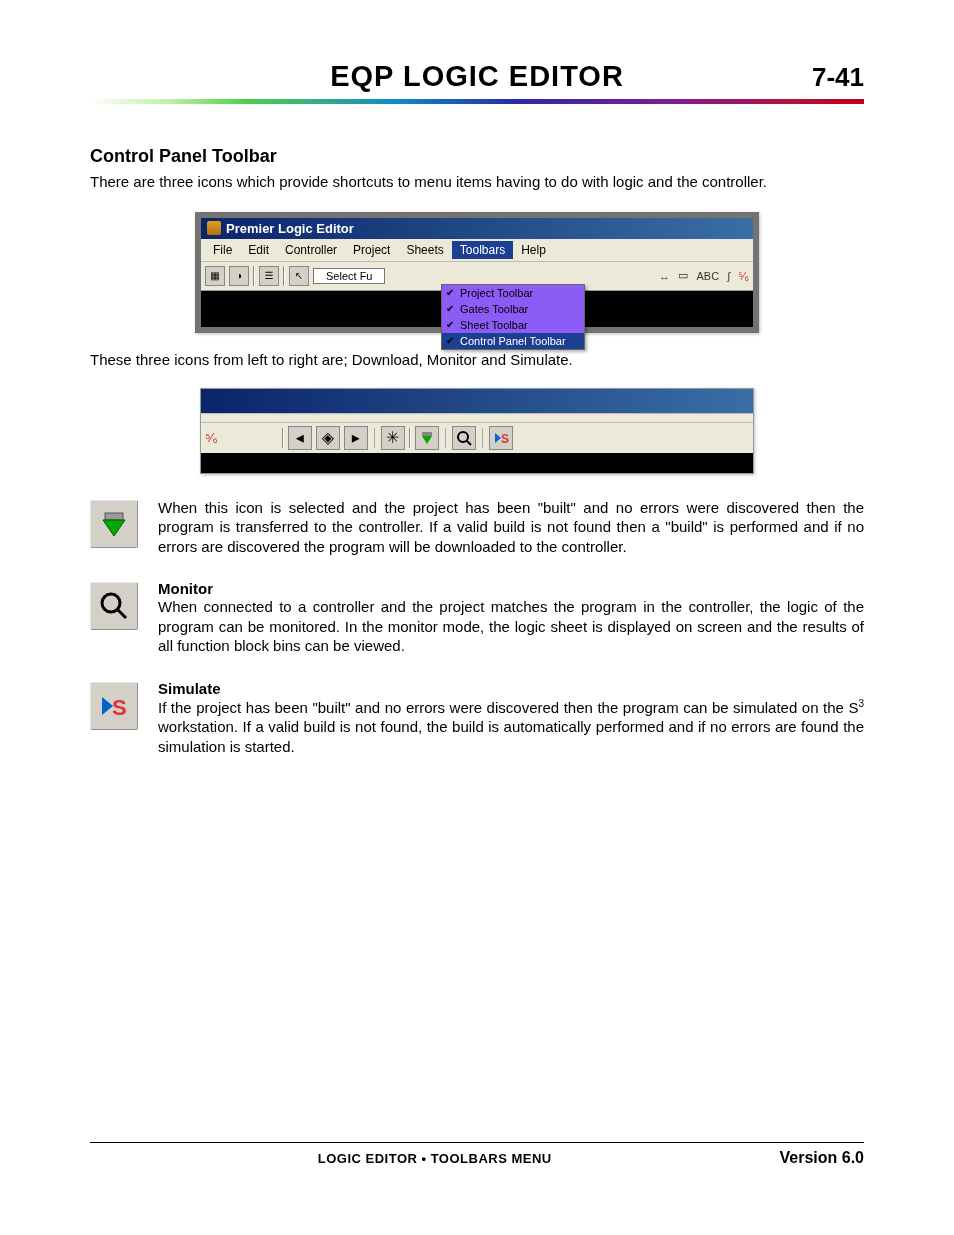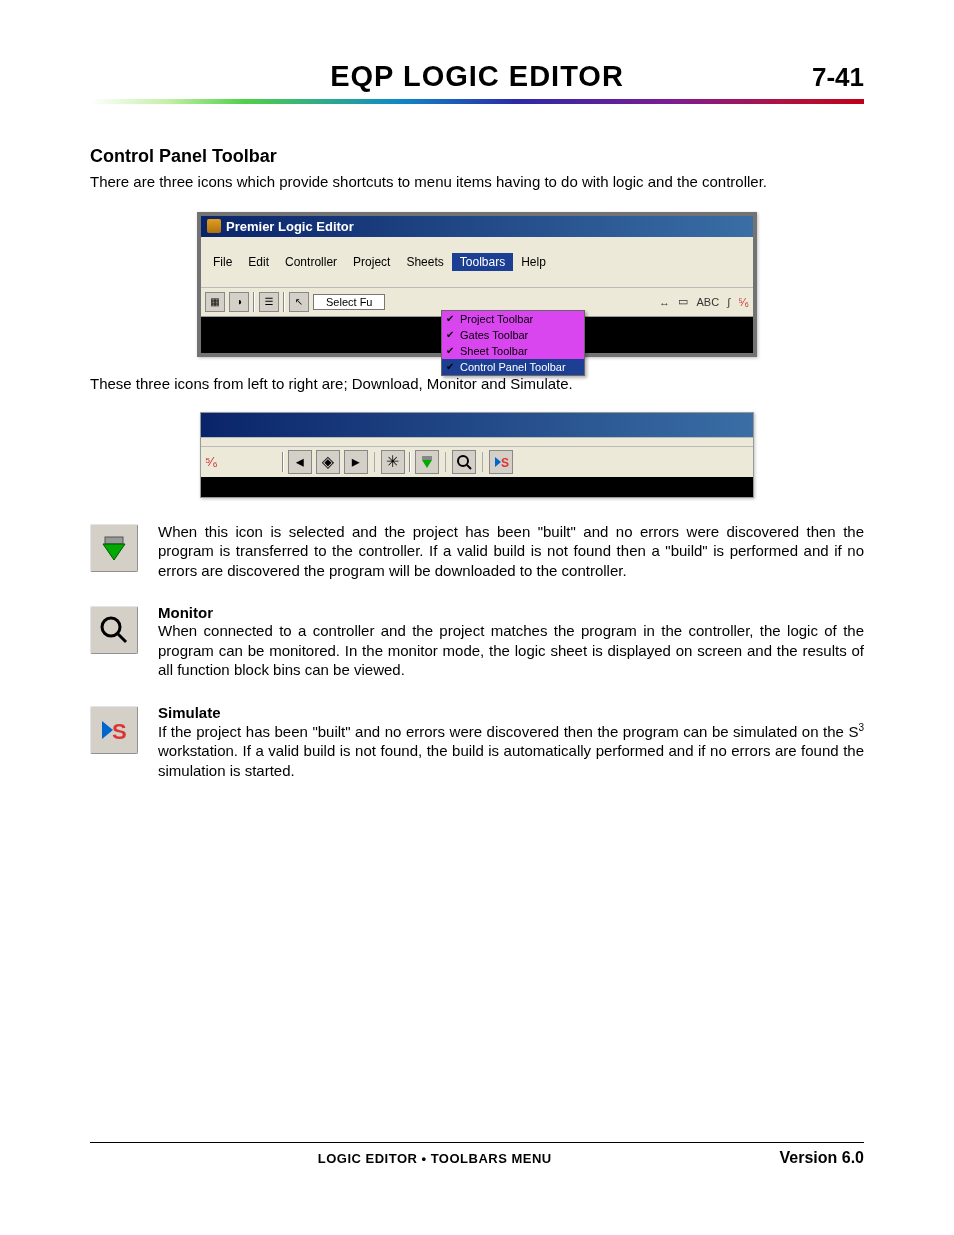--- a/index.html
+++ b/index.html
@@ -53,53 +53,53 @@
   .body-text {
     font-size: 15px;
     line-height: 1.25;
     margin-top: 6px;
   }
   .fig {
     display: block;
     margin: 20px auto 10px auto;
   }
   
-  .win1 { width: 552px; border:4px solid #737373; box-shadow:1px 1px 3px rgba(0,0,0,.25); }
+  .win1 { width: 552px; border:6px solid #737373; box-shadow:1px 1px 3px rgba(0,0,0,.25); }
   .titlebar {
     background: linear-gradient(to right,#0a246a,#3a6ea5);
     color:#fff;
     font-family:"Tahoma",Arial,sans-serif;
     font-weight:bold;
     font-size:13px;
     padding:3px 6px;
     display:flex; align-items:center; gap:5px;
   }
   .titlebar-icon{width:14px;height:14px;display:inline-block;background:linear-gradient(#e0a020,#b07010);border-radius:2px;}
   .menubar{
     background:#ece9d8;
     font-size:12px;
-    padding:16px 4px;
+    padding:2px 4px;
     display:flex; gap:0;
     border-bottom:1px solid #bbb;
   }
   .menubar span{padding:2px 8px;}
   .menubar .active{background:#1c3f94;color:#fff;}
   .tbar1{
     background:#ece9d8;
     display:flex; align-items:center;
     padding:3px 4px; gap:4px;
     border-bottom:1px solid #999;
     height:22px;
     position:relative;
   }
   .tbn{width:18px;height:18px;border:1px solid #888;background:#d4d0c8;display:flex;align-items:center;justify-content:center;font-size:10px;}
   .sel-box{border:1px solid #777;background:#fff;font-size:11px;padding:1px 12px;}
   .dropdown{
     position:absolute; left:240px; top:22px;
-    background:#d946ef;border:1px solid #666;
+    background:#8b5cf6;border:1px solid #666;
     font-size:11px; z-index:2;
     box-shadow:2px 2px 3px rgba(0,0,0,.3);
   }
   .dropdown div{padding:2px 18px 2px 18px; position:relative;white-space:nowrap;}
   .dropdown .chk::before{content:"✔";position:absolute;left:4px;top:2px;font-size:10px;color:#000;}
   .dropdown .hl{background:#1c3f94;color:#fff;}
   .blackstrip{background:#000;height:36px;}
   .right-icons{margin-left:auto;display:flex;gap:8px;align-items:center;font-size:11px;color:#333;}
   .txt2{font-size:15px;margin-top:18px;}
   

